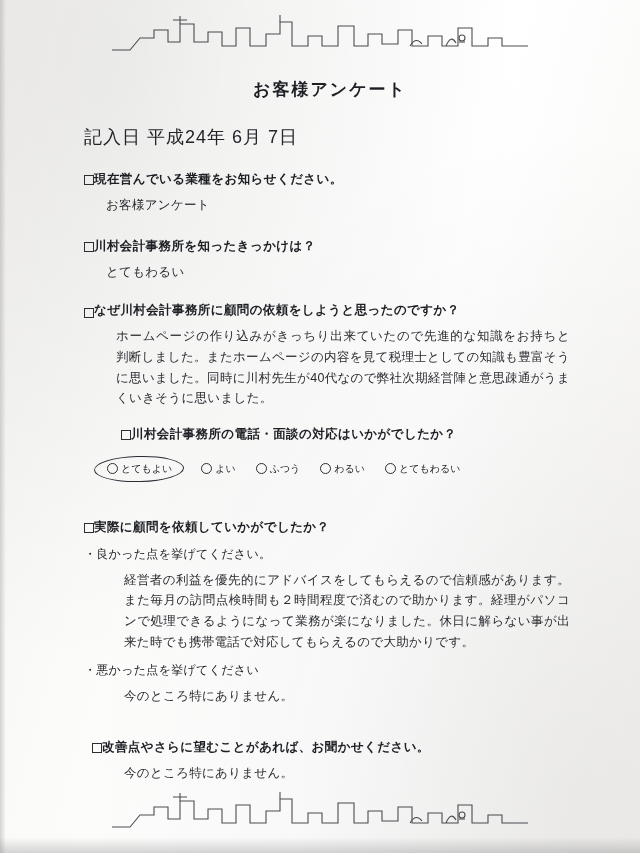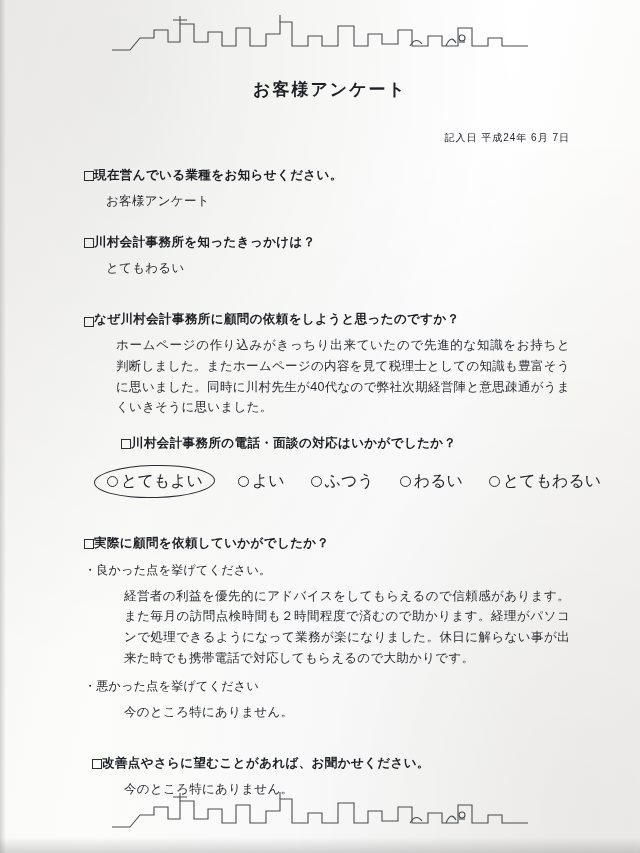--- a/index.html
+++ b/index.html
@@ -67,23 +67,22 @@
   .doc-title {
     text-align: center;
     font-size: 17px;
     font-weight: bold;
     letter-spacing: 2px;
     margin-top: 78px;
     color: #1d1f24;
   }
 
   .date-line {
-    text-align: right;
-    font-size: 10px;
-    margin-top: 30px;
+    font-size: 18px;
+    margin-top: 24px;
     letter-spacing: 1px;
     padding-right: 6px;
     color: #22242a;
   }
 
   .q {
     margin-top: 22px;
     font-size: 12.5px;
     font-weight: bold;
     letter-spacing: 0.4px;
@@ -119,22 +118,22 @@
     text-align: justify;
   }
   .answer.indent2 {
     margin-left: 40px;
   }
 
   .choices {
     margin-top: 16px;
     margin-left: 14px;
     display: flex;
-    gap: 26px;
-    font-size: 16px;
+    gap: 20px;
+    font-size: 10px;
     color: #23252a;
   }
   .choice {
     display: flex;
     align-items: center;
     gap: 3px;
     white-space: nowrap;
   }
   .radio {
     display: inline-block;
@@ -220,21 +219,21 @@
       <span>現在営んでいる業種をお知らせください。</span>
     </div>
     <div class="answer">お客様アンケート</div>
 
     <div class="q">
       <span class="box"></span>
       <span>川村会計事務所を知ったきっかけは？</span>
     </div>
     <div class="answer">とてもわるい</div>
 
-    <div class="q" style="margin-top:33px;align-items:center;">
+    <div class="q" style="margin-top:20px;align-items:center;">
       <span class="box"></span>
       <span>なぜ川村会計事務所に顧問の依頼をしようと思ったのですか？</span>
     </div>
     <div class="answer block">ホームページの作り込みがきっちり出来ていたので先進的な知識をお持ちと判断しました。またホームページの内容を見て税理士としての知識も豊富そうに思いました。同時に川村先生が40代なので弊社次期経営陣と意思疎通がうまくいきそうに思いました。</div>
 
     <div class="q" style="margin-top:17px;padding-left:37px;">
       <span class="box"></span>
       <span>川村会計事務所の電話・面談の対応はいかがでしたか？</span>
     </div>
     <div class="choices">

